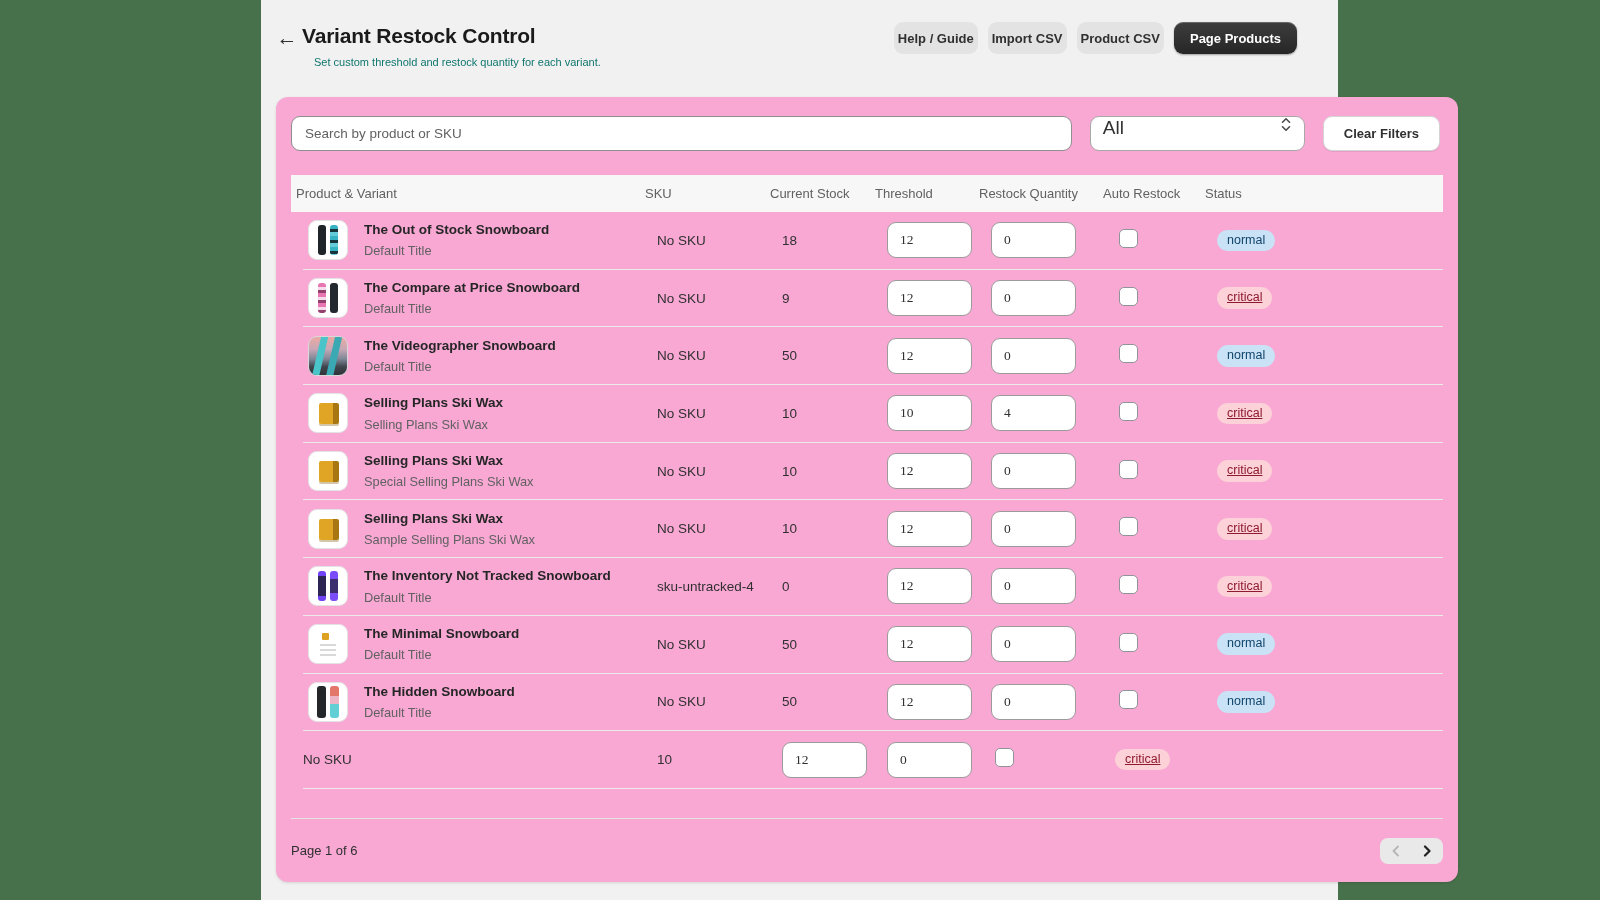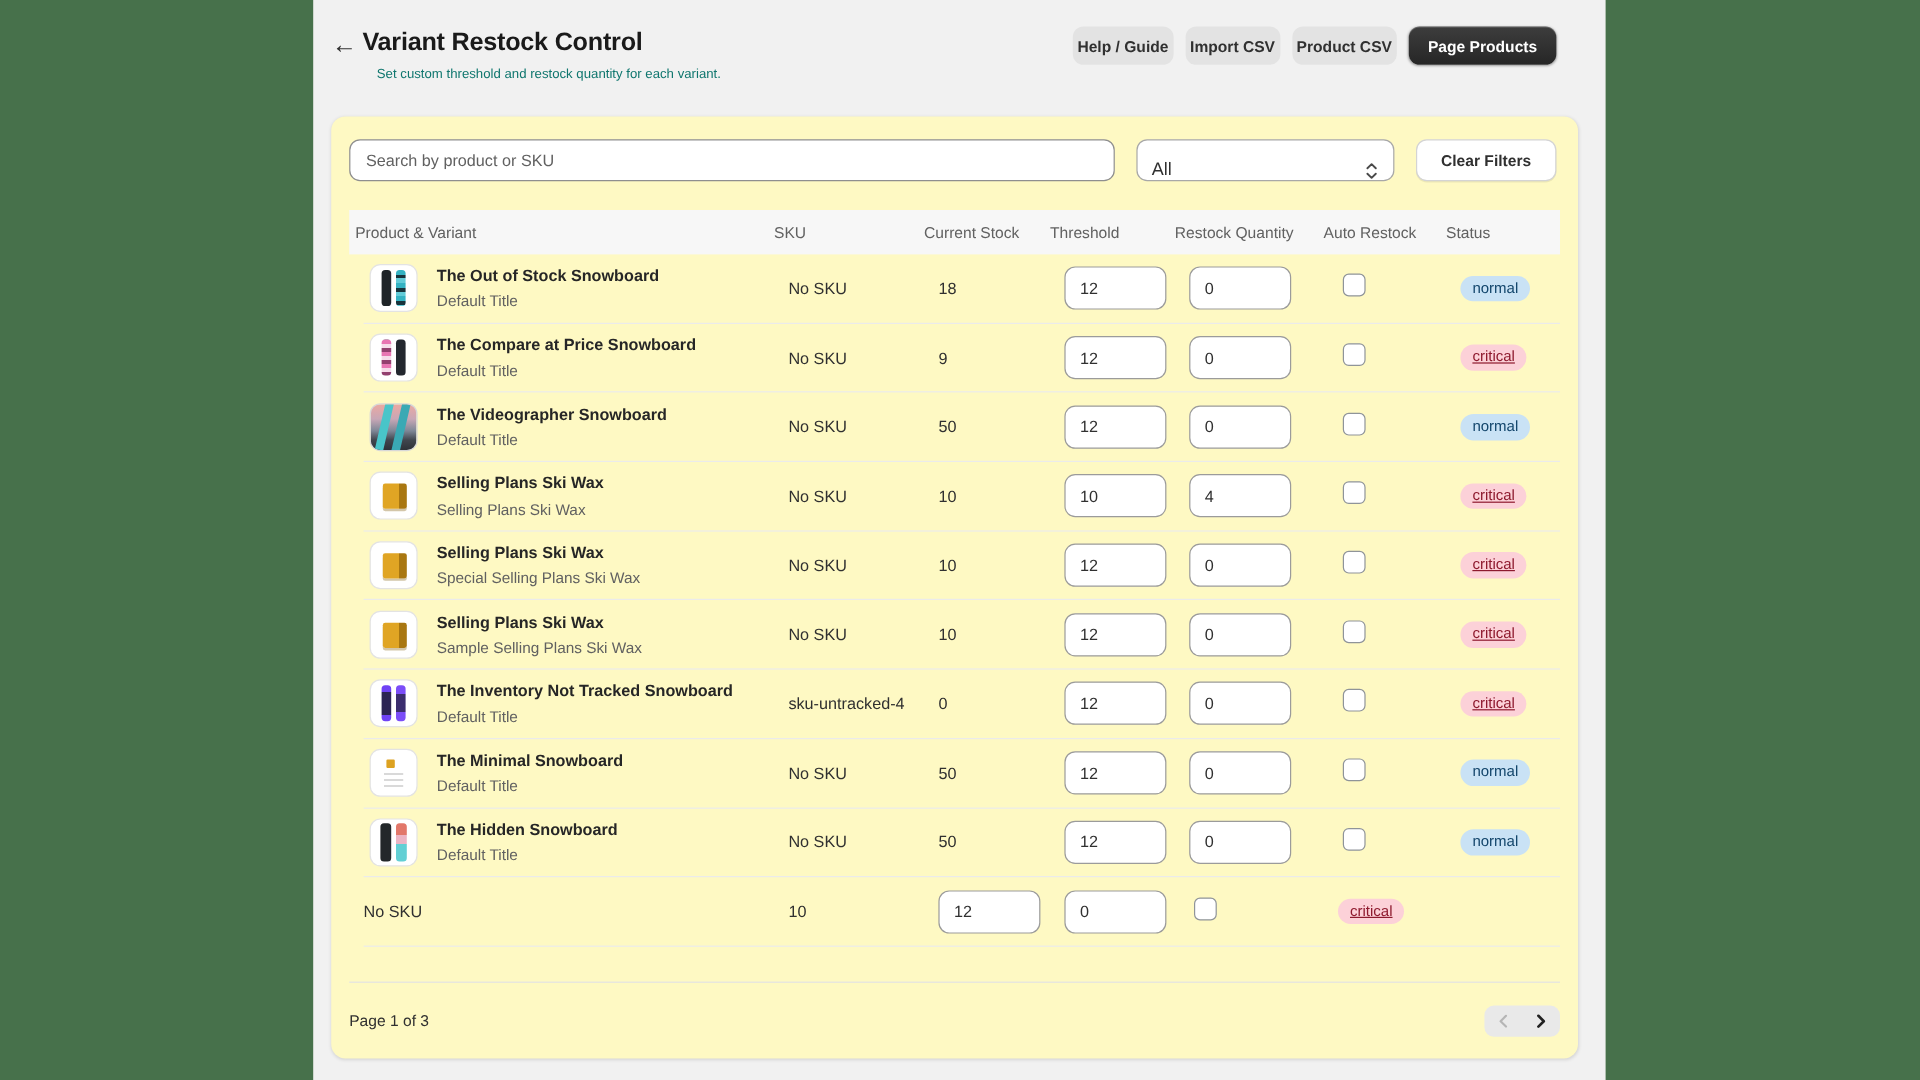--- a/index.html
+++ b/index.html
@@ -13,46 +13,46 @@
   .page-title{position:absolute;left:41px;top:24px;font-size:21px;font-weight:700;color:#1a1a1a;letter-spacing:-0.2px;}
   .page-subtitle{position:absolute;left:53px;top:56px;font-size:11px;color:#0f766e;}
   .toolbar{position:absolute;top:22px;right:41px;display:flex;gap:10px;}
   .btn{height:32px;display:inline-flex;align-items:center;justify-content:center;padding:0 4px;
        border-radius:9px;font-size:13px;font-weight:600;color:#303030;background:#e3e3e3;border:none;cursor:pointer;
        font-family:"Liberation Sans",sans-serif;}
   .btn.dark{background:linear-gradient(180deg,#3d3d3d 0%,#262626 100%);color:#ffffff;
        box-shadow:inset 0 1px 0 rgba(255,255,255,.22),0 1px 2px rgba(0,0,0,.35);padding:0 16px;}
 
   
-  .card{position:absolute;left:15px;top:97px;width:1039px;height:785px;background:#fef9c3;border-radius:12px;
+  .card{position:absolute;left:15px;top:97px;width:1182px;height:785px;background:#f9a8d4;border-radius:12px;
         box-shadow:0 1px 3px rgba(0,0,0,.12);}
 
   
   .filters{position:absolute;left:15px;right:18px;top:19px;height:35px;display:flex;gap:18px;align-items:stretch;}
   .search-input{flex:1;border:1px solid #8f8f8f;border-radius:9px;padding:0 13px;font-size:13.5px;color:#303030;
         background:#fff;outline:none;font-family:"Liberation Sans",sans-serif;}
   .search-input::placeholder{color:#616161;opacity:1;}
-  .select-box{width:215px;border:1px solid #a8a8a8;border-radius:9px;background:#fff;display:flex;align-items:flex-end;
-        justify-content:space-between;padding:0 12px;font-size:15px;color:#303030;cursor:pointer;box-sizing:border-box;}
+  .select-box{width:215px;border:1px solid #a8a8a8;border-radius:9px;background:#fff;display:flex;align-items:flex-start;
+        justify-content:space-between;padding:0 12px;font-size:19px;color:#303030;cursor:pointer;box-sizing:border-box;}
   .clear-btn{background:#fff;border:1px solid #d4d4d4;border-radius:9px;font-size:13px;font-weight:600;color:#303030;
         padding:0 20px;cursor:pointer;box-shadow:0 1px 0 rgba(0,0,0,.07);font-family:"Liberation Sans",sans-serif;}
 
   
   .grid{display:grid;grid-template-columns:354px 125px 105px 104px 124px 102px 1fr;align-items:center;}
   .thead{position:absolute;left:15px;right:15px;top:78px;height:37px;background:#f7f7f7;color:#616161;font-size:13px;}
   .thead .hcell{padding-left:0;}
   .thead .hcell.first{padding-left:5px;}
   .rows{position:absolute;left:27px;right:15px;top:115px;}
   .trow{height:57.7px;border-bottom:1px solid #ebebeb;box-sizing:border-box;}
   .c-product{display:flex;align-items:center;gap:16px;padding-left:5px;}
   .pname{font-size:13.5px;font-weight:700;color:#262626;line-height:1.2;}
   .vname{font-size:12.8px;color:#616161;margin-top:5px;}
   .cell-text{font-size:13.5px;color:#303030;white-space:nowrap;}
   .num-input{width:85px;height:36px;border:1px solid #9b9b9b;border-radius:9px;padding:0 0 0 12px;font-size:13.5px;
-        color:#303030;background:#fff;outline:none;box-sizing:border-box;font-family:Liberation Sans, sans-serif;}
+        color:#303030;background:#fff;outline:none;box-sizing:border-box;font-family:Liberation Serif, serif;}
   .checkbox{width:17px;height:17px;border:1.6px solid #8f9499;border-radius:5px;background:#fff;display:inline-block;
         margin-left:4px;cursor:pointer;}
   .badge{display:inline-block;padding:3px 10px;border-radius:11px;font-size:12.5px;line-height:1.25;}
   .badge.normal{background:#c9e2f5;color:#12456b;}
   .badge.critical{background:#fcd1d8;color:#8e1a2e;text-decoration:underline;}
 
   
   .thumb{width:40px;height:40px;border:1px solid #e3e3e3;border-radius:9px;background:#fff;position:relative;
         overflow:hidden;flex:none;box-sizing:border-box;}
   .thumb::before,.thumb::after{content:'';position:absolute;}
@@ -284,21 +284,21 @@
           <div class="cell-text">10</div>
           <div><input class="num-input" value="12" style=""></div>
           <div><input class="num-input" value="0" style=""></div>
           <div><span class="checkbox"></span></div>
           <div><span class="badge critical">critical</span></div>
         </div>
 
       </div>
 
       <div class="tfoot">
-        <div class="page-label">Page 1 of 3</div>
+        <div class="page-label">Page 1 of 6</div>
         <div class="pager">
           <span class="pbtn disabled">
             <svg width="9" height="12" viewBox="0 0 9 12" fill="none" stroke="#b5b5b5" stroke-width="1.8" stroke-linecap="round" stroke-linejoin="round">
                 <path d="M7 1.5 L2.5 6 L7 10.5"></path>
               </svg>
           </span>
           <span class="pbtn">
             <svg width="9" height="12" viewBox="0 0 9 12" fill="none" stroke="#222222" stroke-width="2.2" stroke-linecap="round" stroke-linejoin="round">
                 <path d="M2 1.5 L6.5 6 L2 10.5"></path>
               </svg>

